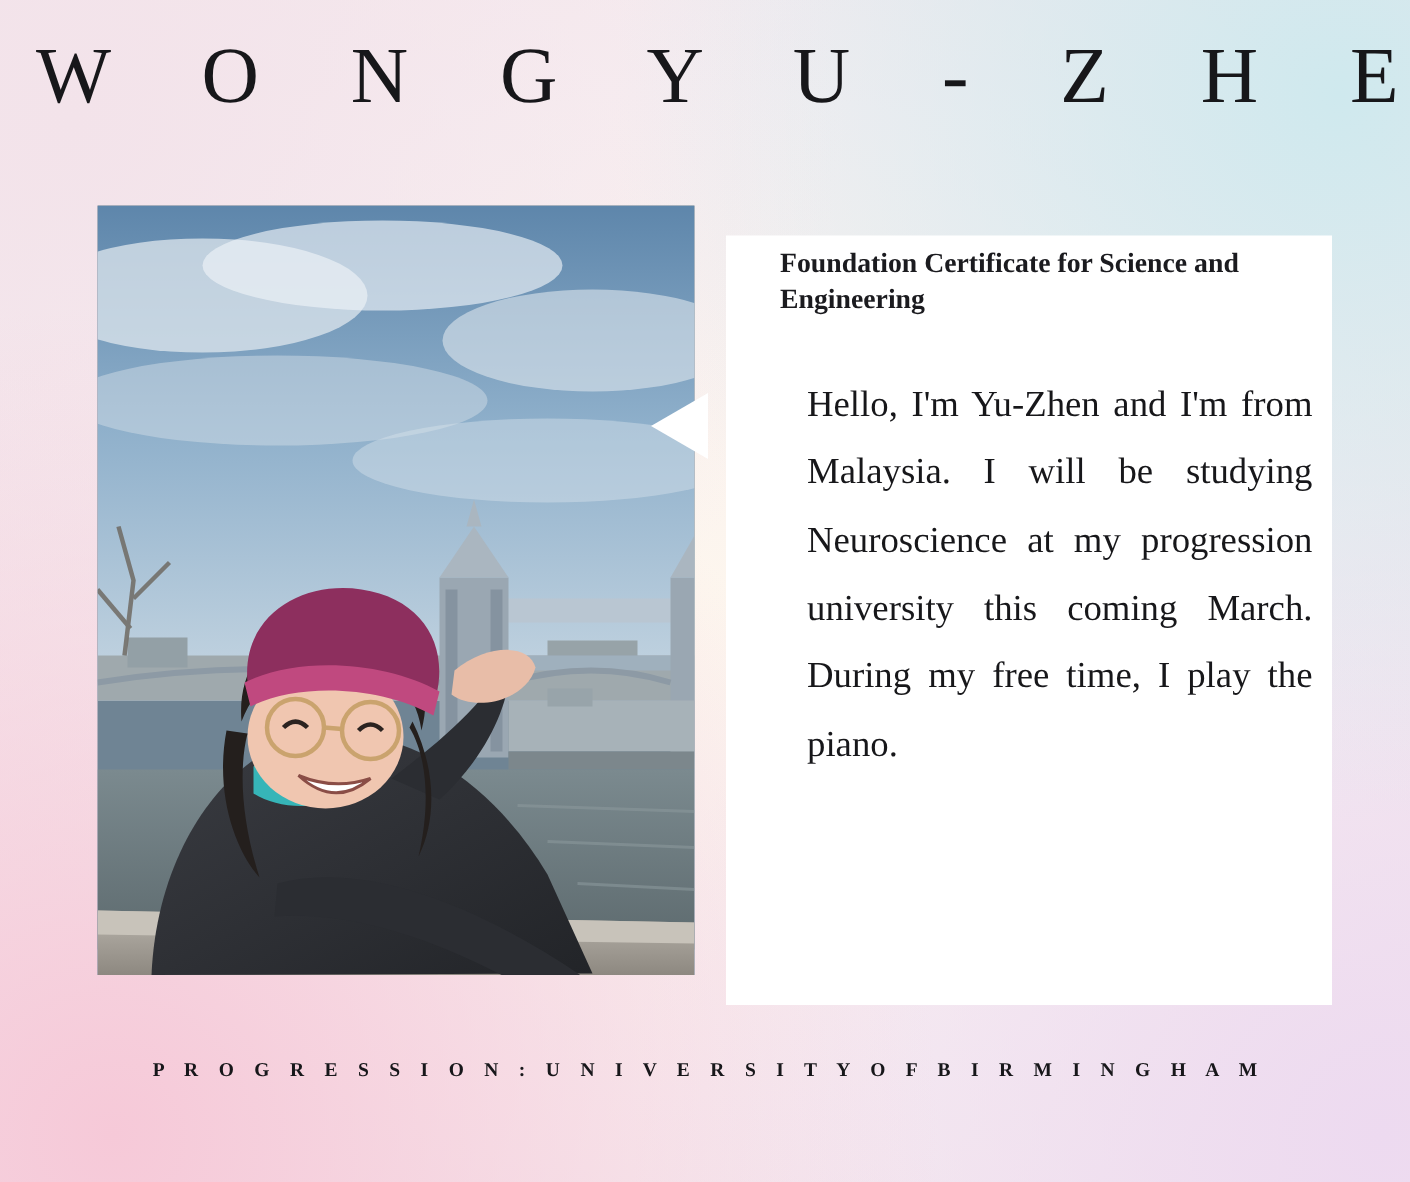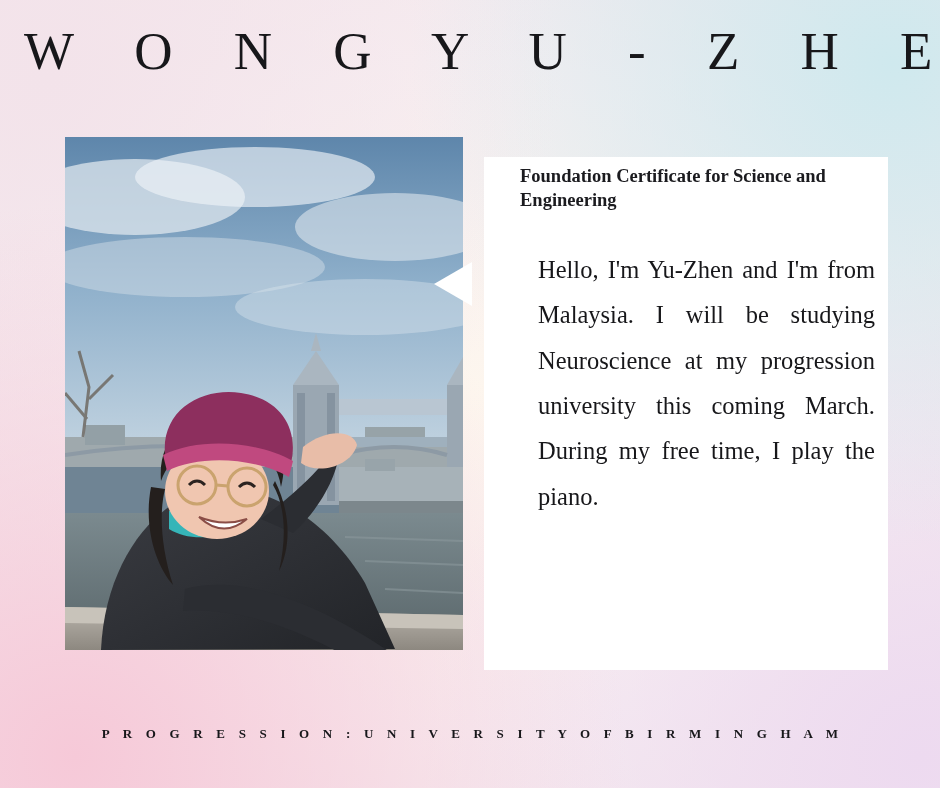--- a/index.html
+++ b/index.html
@@ -108,21 +108,20 @@
     left: 0;
     width: 940px;
     text-align: center;
     font-family: "Liberation Serif", serif;
     font-weight: 700;
     font-size: 13px;
     letter-spacing: 5.2px;
     text-indent: 5.2px;
     color: #17171a;
     white-space: nowrap;
-    margin-top: 21px;
   }
 </style>
 </head>
 <body>
 
 <div class="poster">
 
   <div class="title">W O N G   Y U - Z H E N</div>
 
   <div class="photo">

